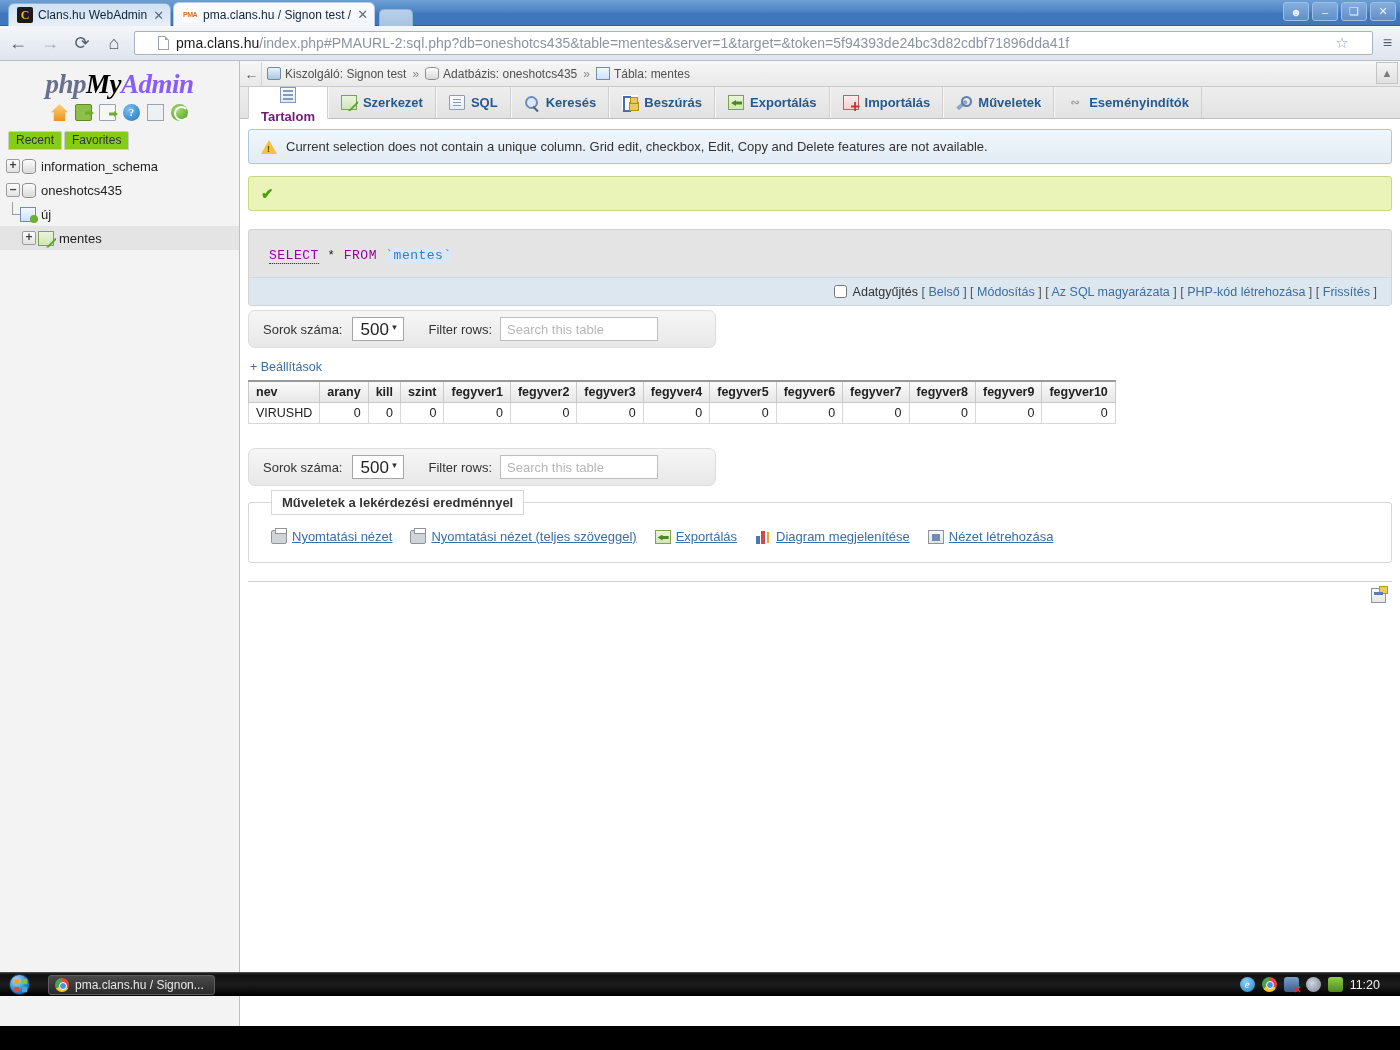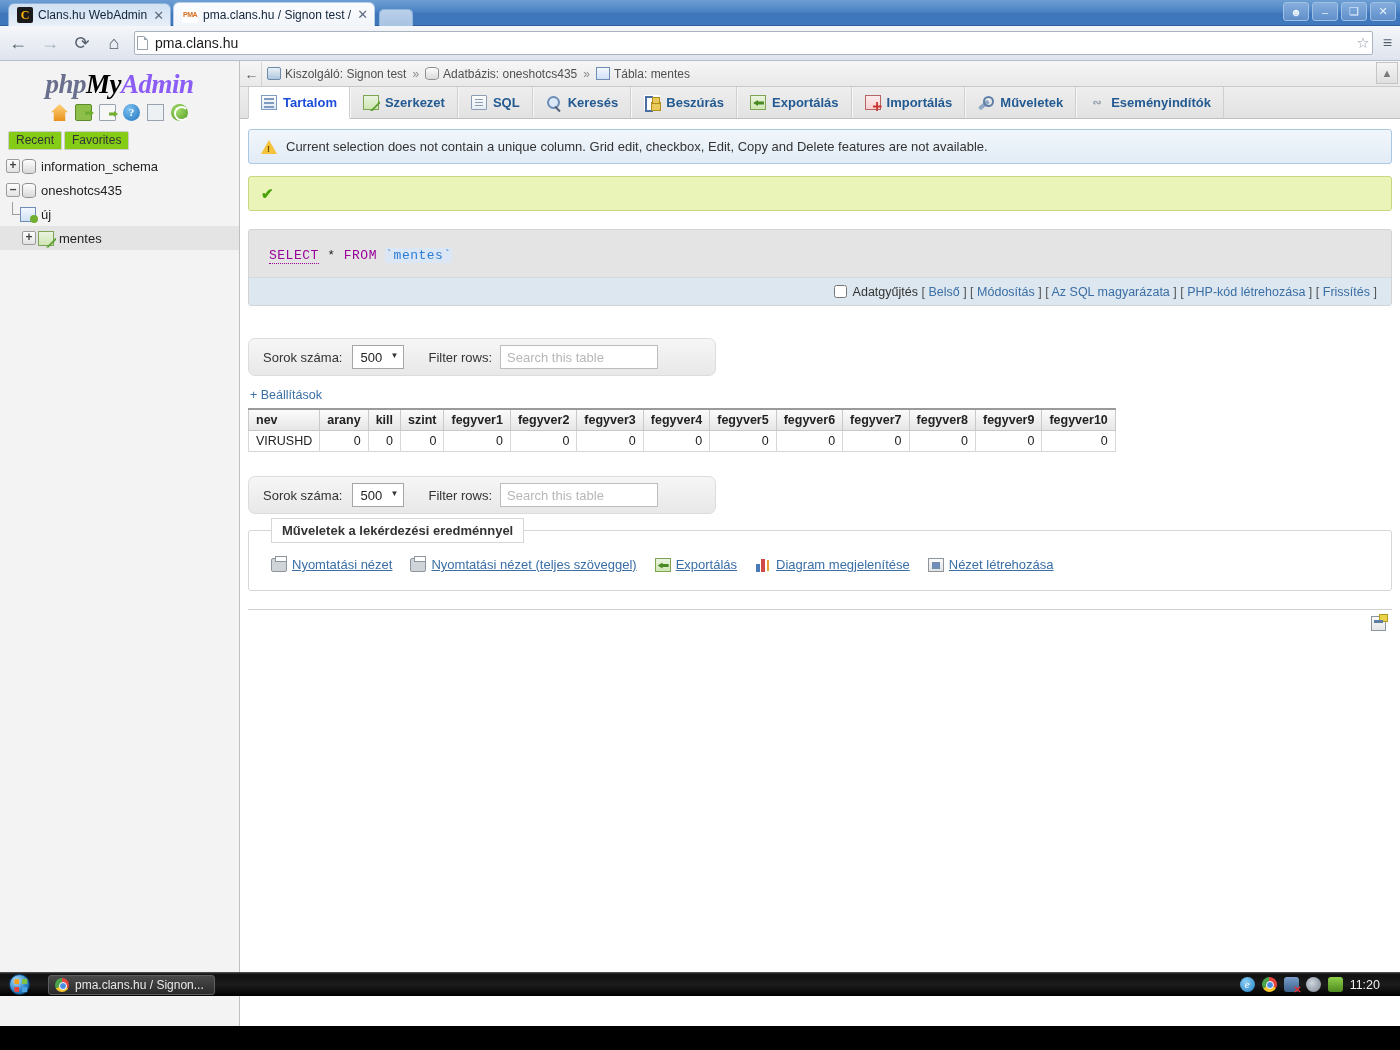--- a/index.html
+++ b/index.html
@@ -82,21 +82,21 @@
   }
   .nav-btn.dim { color: #aab3bf; }
   #omnibox {
     flex: 1 1 auto;
     margin: 0 10px 0 6px;
     height: 24px;
     background: #fff;
     border: 1px solid #a9b3c0;
     border-radius: 2px;
     display: flex; align-items: center;
-    padding: 0 2px;
+    padding: 0 23px;
     font-size: 14px;
   }
   .page-icon {
     width: 11px; height: 14px; flex:0 0 11px;
     border: 1px solid #9aa4b1; background: #fff; margin-right: 7px;
     position: relative;
   }
   .page-icon:after{ content:""; position:absolute; right:-1px; top:-1px; border-width:0 4px 4px 0; border-style:solid; border-color: #fff #fff #9aa4b1 #9aa4b1;}
   .url-host { color: #1a1a1a; }
   .url-rest { color: #8b949f; }
@@ -207,21 +207,21 @@
   }
   .pma-tab {
     display: flex; align-items: center; gap: 6px;
     padding: 0 12px;
     border-right: 1px solid #cfcfcf;
     border-left: 1px solid #f7f7f7;
     font-size: 13px; font-weight: bold; color: #235a91;
     white-space: nowrap;
   }
   .pma-tab:first-child { border-left: 1px solid #cfcfcf; }
-  .pma-tab.active { background: #fff; color: #1d4ed8; border-bottom: 1px solid #fff; margin-bottom: -1px; }
+  .pma-tab.active { background: #fff; color: #701a75; border-bottom: 1px solid #fff; margin-bottom: -1px; flex-direction: column; }
   .ti { width: 16px; height: 15px; display: inline-block; position: relative; flex:0 0 16px;}
   .ti-browse { background: linear-gradient(#fcfcfc,#dfe9f5); border:1px solid #7f9cc0; }
   .ti-browse:after{content:"";position:absolute;left:2px;top:2px;right:2px;height:2px;background:#7f9cc0;box-shadow:0 4px 0 #7f9cc0,0 8px 0 #7f9cc0;}
   .ti-struct { background: linear-gradient(#eaf4e0,#cfe6b4); border:1px solid #7fa355;}
   .ti-struct:after{content:"";position:absolute;right:-2px;bottom:-2px;width:10px;height:10px;background:#5aa02c;clip-path:polygon(0 100%,25% 75%,100% 0,100% 25%,25% 100%);}
   .ti-sql { background: linear-gradient(#fdfdfd,#e6ecf4); border:1px solid #8b9cb3; border-radius:1px;}
   .ti-sql:after{content:"";position:absolute;left:3px;top:3px;right:3px;height:1px;background:#8b9cb3;box-shadow:0 3px 0 #8b9cb3,0 6px 0 #8b9cb3;}
   .ti-search { }
   .ti-search:before{content:"";position:absolute;left:1px;top:1px;width:9px;height:9px;border:2px solid #6b8db8;border-radius:50%;background:#dbe8f7;}
   .ti-search:after{content:"";position:absolute;right:1px;bottom:0;width:7px;height:2px;background:#53627a;transform:rotate(45deg);}
@@ -266,21 +266,21 @@
     font-size: 13px; color: #3c3c10;
     margin-bottom: 18px;
   }
   .check { color: #4ca20b; font-size: 15px; font-weight: bold; line-height: 1; flex:0 0 16px;}
 
   .sqlbox {
     background: #e4e4e4;
     border: 1px solid #d3d3d3;
     border-radius: 3px;
     padding: 18px 20px 6px 20px;
-    margin-bottom: 32px;
+    margin-bottom: 4px;
   }
   .sqltext { font-family: "Liberation Mono", monospace; font-size: 13px; letter-spacing: 0.5px; }
   .kw1 { color: #990099; border-bottom: 1px dotted #990099; }
   .kw2 { color: #990099; }
   .ident { color: #2b7cd3; background: #dbe7f5; }
   .star { color: #222; }
   .sqlactions {
     background: #dde7ef;
     border-top: 1px solid #cfd9e2;
     margin: 14px -20px -6px -20px;
@@ -301,21 +301,21 @@
     display: flex; align-items: center;
     padding: 0 14px;
     font-size: 13px; color: #333;
     margin-bottom: 12px;
   }
   .rowsbar label { margin-right: 10px; }
   .rowsel {
     appearance: none; -webkit-appearance: none;
     width: 52px; height: 24px;
     border: 1px solid #a6a6a6; background: #fff;
-    font-size: 13px; color: #222;
+    font-size: 17px; color: #222;
     padding-left: 7px;
     font-family: "Liberation Sans", sans-serif;
   }
   .selwrap { position: relative; margin-right: 24px; }
   .selwrap:after { content:"▼"; position:absolute; right:6px; top:6px; font-size:8px; color:#333; pointer-events:none; }
   .filterinput {
     width: 158px; height: 24px;
     border: 1px solid #bdbdbd; background: #fff;
     font-size: 13px; color: #222; padding: 0 6px;
     font-family: "Liberation Sans", sans-serif;
@@ -471,20 +471,21 @@
 
   <div id="toolbar">
     <div class="nav-btn">←</div>
     <div class="nav-btn dim">→</div>
     <div class="nav-btn">⟳</div>
     <div class="nav-btn">⌂</div>
 
     <div id="omnibox">
       <span class="page-icon"></span>
       <span class="url-host">pma.clans.hu</span>
+      <span class="url-rest">/index.php#PMAURL-2:sql.php?db=oneshotcs435&amp;table=mentes&amp;server=1&amp;target=&amp;token=5f94393de24bc3d82cdbf71896dda41f</span>
       <span class="star-icon" style="margin-left:auto">☆</span>
     </div>
     <div class="menu-icon">≡</div>
   </div>
 
   <div id="page">
 
     <div id="navpanel">
       <div id="pma-logo">
         <span class="php">php</span><span class="my">My</span><span class="admin">Admin</span>

